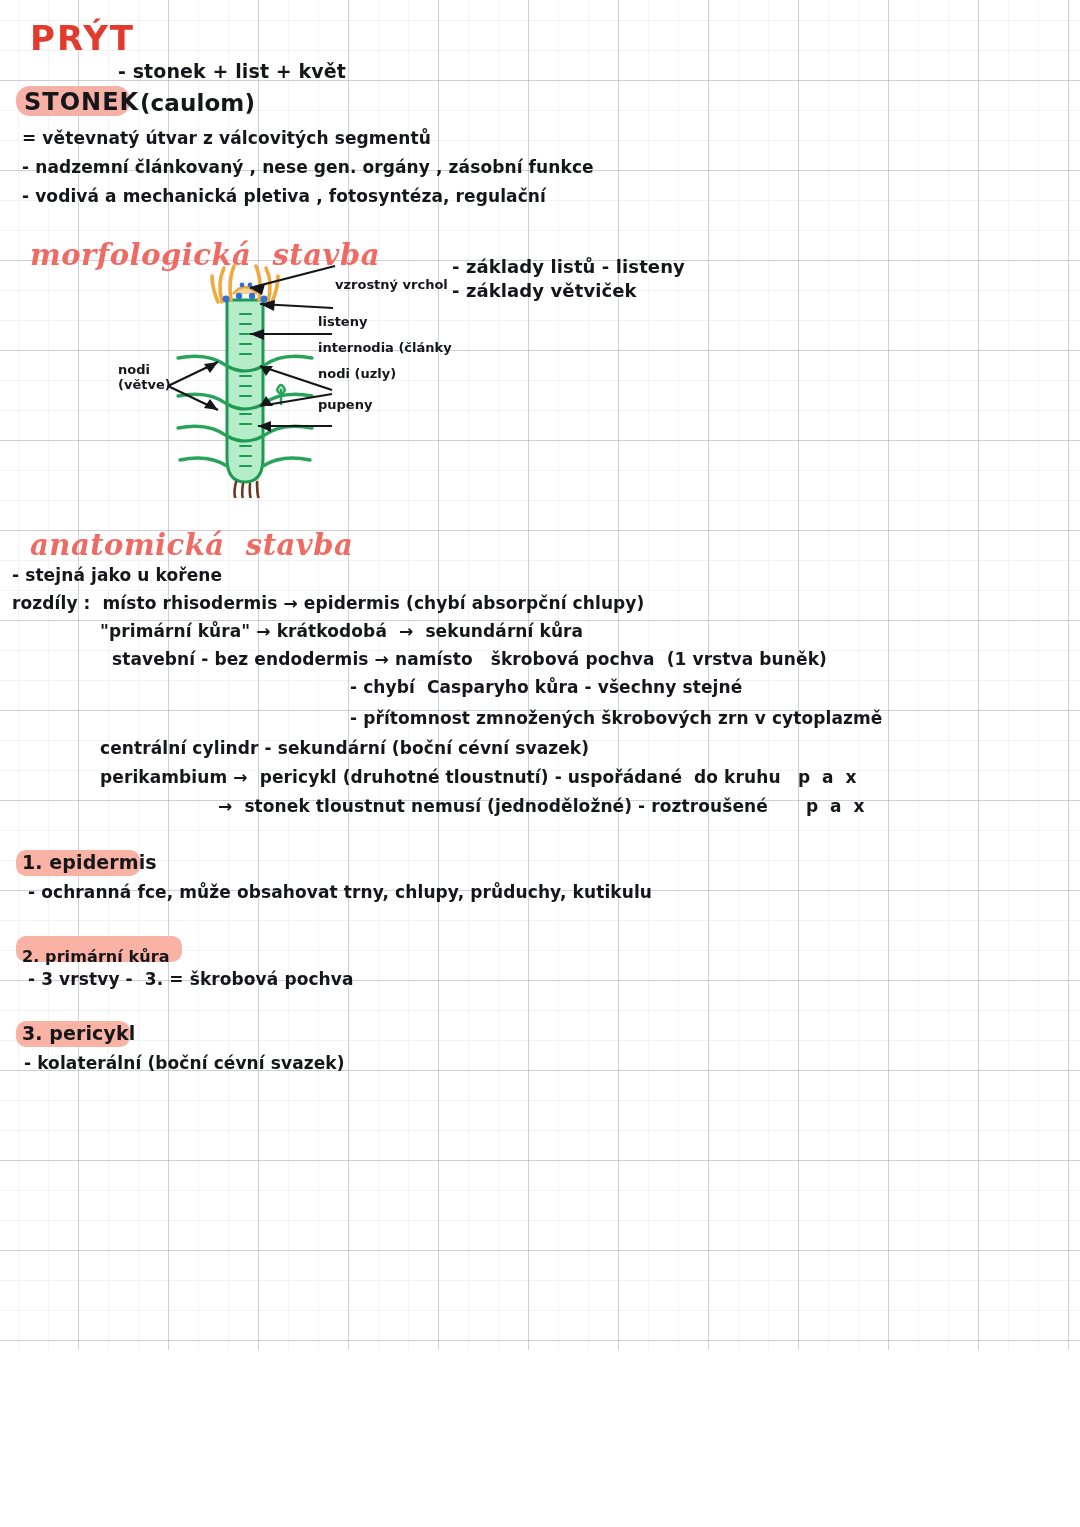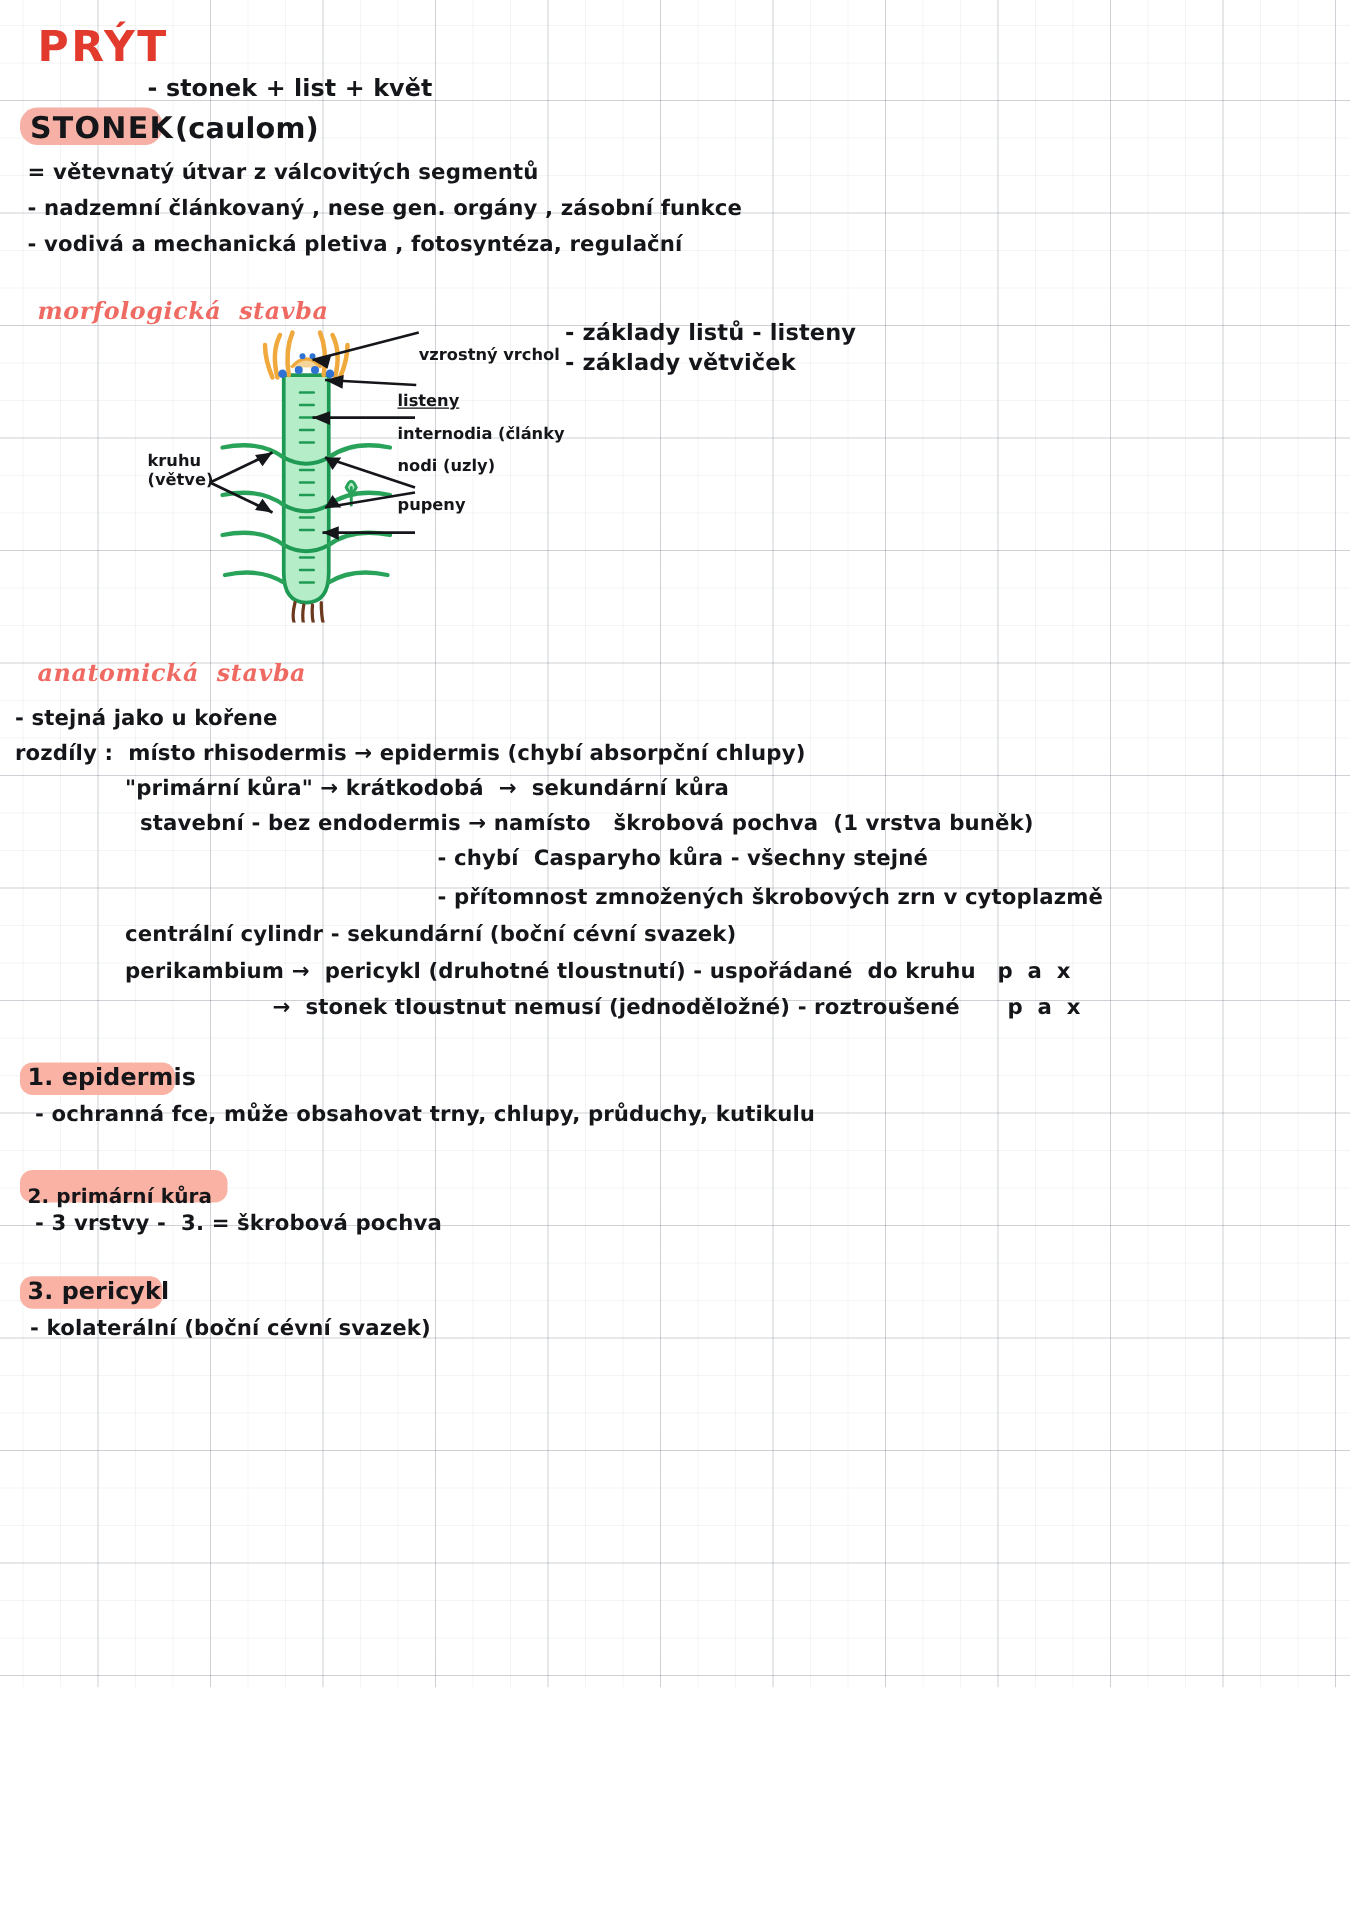--- a/index.html
+++ b/index.html
@@ -48,21 +48,21 @@
     font-weight: 700;
     font-size: 34px;
     letter-spacing: 2px;
   }
 
   .head-red {
     font-family: "DejaVu Serif", serif;
     color: #ef6a62;
     font-weight: 700;
     font-style: italic;
-    font-size: 19px;
+    font-size: 29px;
     letter-spacing: 0.5px;
   }
 
   .hl {
     position: absolute;
     background: #f6b0a6;
     border-radius: 14px;
     z-index: 0;
   }
 
@@ -204,26 +204,26 @@
         <line x1="68" y1="128" x2="118" y2="152"></line>
       </g>
       <g fill="#15161a">
         <polygon points="118,104 104,106 110,115"></polygon>
         <polygon points="118,152 104,150 110,141"></polygon>
       </g>
     </svg>
   </div>
 
   <div class="ab lbl" style="left:335px; top:277px;">vzrostný vrchol</div>
-  <div class="ab lbl" style="left:318px; top:314px;text-decoration:underline;">listeny</div>
+  <div class="ab lbl" style="left:318px; top:314px;">listeny</div>
   <div class="ab lbl" style="left:318px; top:340px;">internodia (články</div>
   <div class="ab lbl" style="left:318px; top:366px;">nodi (uzly)</div>
   <div class="ab lbl" style="left:318px; top:397px;">pupeny</div>
 
-  <div class="ab lbl" style="left:118px; top:362px;">kruhu</div>
+  <div class="ab lbl" style="left:118px; top:362px;">nodi</div>
   <div class="ab lbl" style="left:118px; top:377px;">(větve)</div>
 
   <div class="ab head-red" style="left:30px; top:528px;">anatomická  stavba</div>
 
   <div class="ab hand body-txt" style="left:12px; top:565px;">- stejná jako u kořene</div>
   <div class="ab hand body-txt" style="left:12px; top:593px;">rozdíly :  místo rhisodermis → epidermis (chybí absorpční chlupy)</div>
   <div class="ab hand body-txt" style="left:100px; top:621px;">"primární kůra" → krátkodobá  →  sekundární kůra</div>
   <div class="ab hand body-txt" style="left:112px; top:649px;">stavební - bez endodermis → namísto   škrobová pochva  (1 vrstva buněk)</div>
   <div class="ab hand body-txt" style="left:350px; top:677px;">- chybí  Casparyho kůra - všechny stejné</div>
   <div class="ab hand body-txt" style="left:350px; top:708px;">- přítomnost zmnožených škrobových zrn v cytoplazmě</div>

